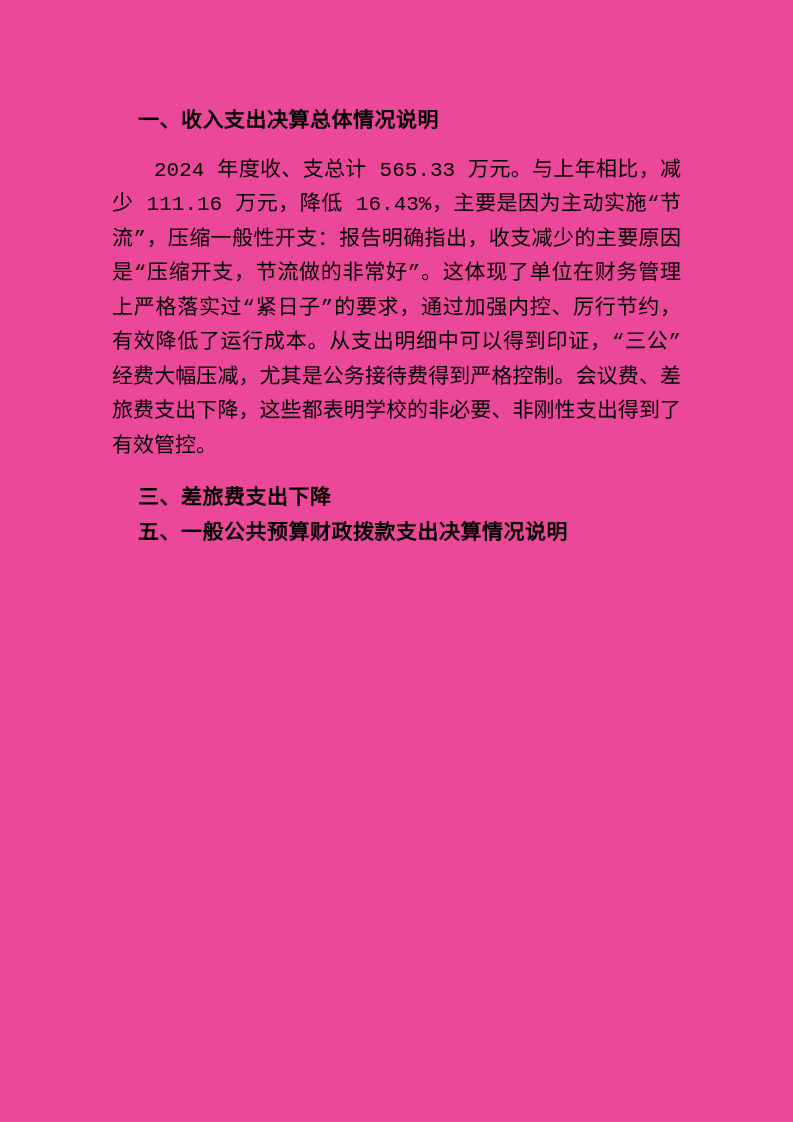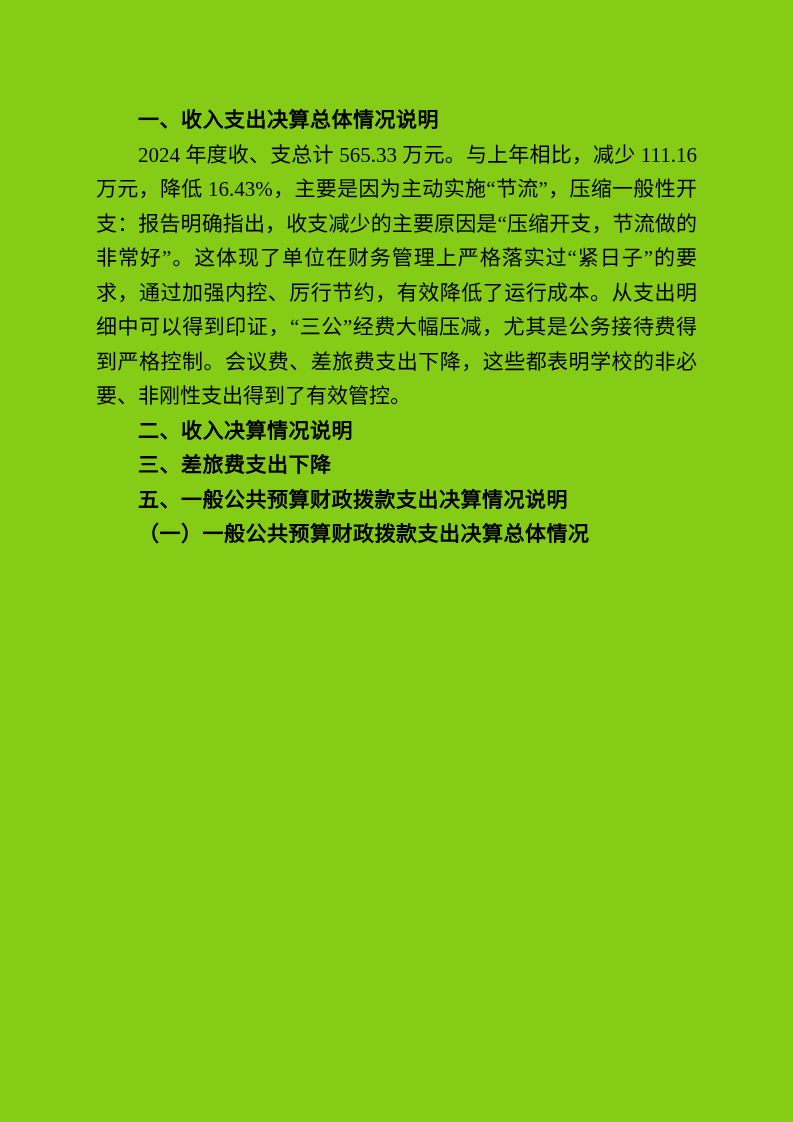--- a/index.html
+++ b/index.html
@@ -4,64 +4,62 @@
 <style>
   html, body {
     margin: 0;
     padding: 0;
     background: #ffffff;
   }
   .page {
     position: relative;
     width: 793px;
     height: 1122px;
-    background: #84cc16;
+    background: #ec4899;
     color: #000000;
     overflow: hidden;
   }
   .doc-content {
     position: absolute;
     left: 96px;
     top: 103px;
     width: 601px;
   }
   .doc-heading {
     font-family: "Liberation Sans", "DejaVu Sans", sans-serif;
     font-weight: 700;
     font-size: 21px;
     line-height: 34.5px;
     margin: 0;
     text-indent: 2em;
     letter-spacing: 0.5px;
     white-space: nowrap;
   }
   .doc-para {
-    font-family: Liberation Serif, serif;
+    font-family: Liberation Mono, monospace;
     font-weight: 400;
     font-size: 21px;
     line-height: 34.5px;
-    margin: 0;
+    margin: 16px;
     text-indent: 2em;
     text-align: justify;
     text-justify: inter-character;
     word-break: normal;
     overflow-wrap: break-word;
   }
 </style>
 </head>
 <body>
 
 <div class="page">
   <div class="doc-content">
 
     <h2 class="doc-heading">一、收入支出决算总体情况说明</h2>
     <p class="doc-para">2024 年度收、支总计 565.33 万元。与上年相比，减少 111.16 万元，降低 16.43%，主要是因为主动实施“节流”，压缩一般性开支：报告明确指出，收支减少的主要原因是“压缩开支，节流做的非常好”。这体现了单位在财务管理上严格落实过“紧日子”的要求，通过加强内控、厉行节约，有效降低了运行成本。从支出明细中可以得到印证，“三公”经费大幅压减，尤其是公务接待费得到严格控制。会议费、差旅费支出下降，这些都表明学校的非必要、非刚性支出得到了有效管控。</p>
 
-    <h2 class="doc-heading">二、收入决算情况说明</h2>
 
     <h2 class="doc-heading">三、差旅费支出下降</h2>
 
 
     <h2 class="doc-heading">五、一般公共预算财政拨款支出决算情况说明</h2>
-    <h2 class="doc-heading">（一）一般公共预算财政拨款支出决算总体情况</h2>
 
   </div>
 </div>
 
 </body></html>

